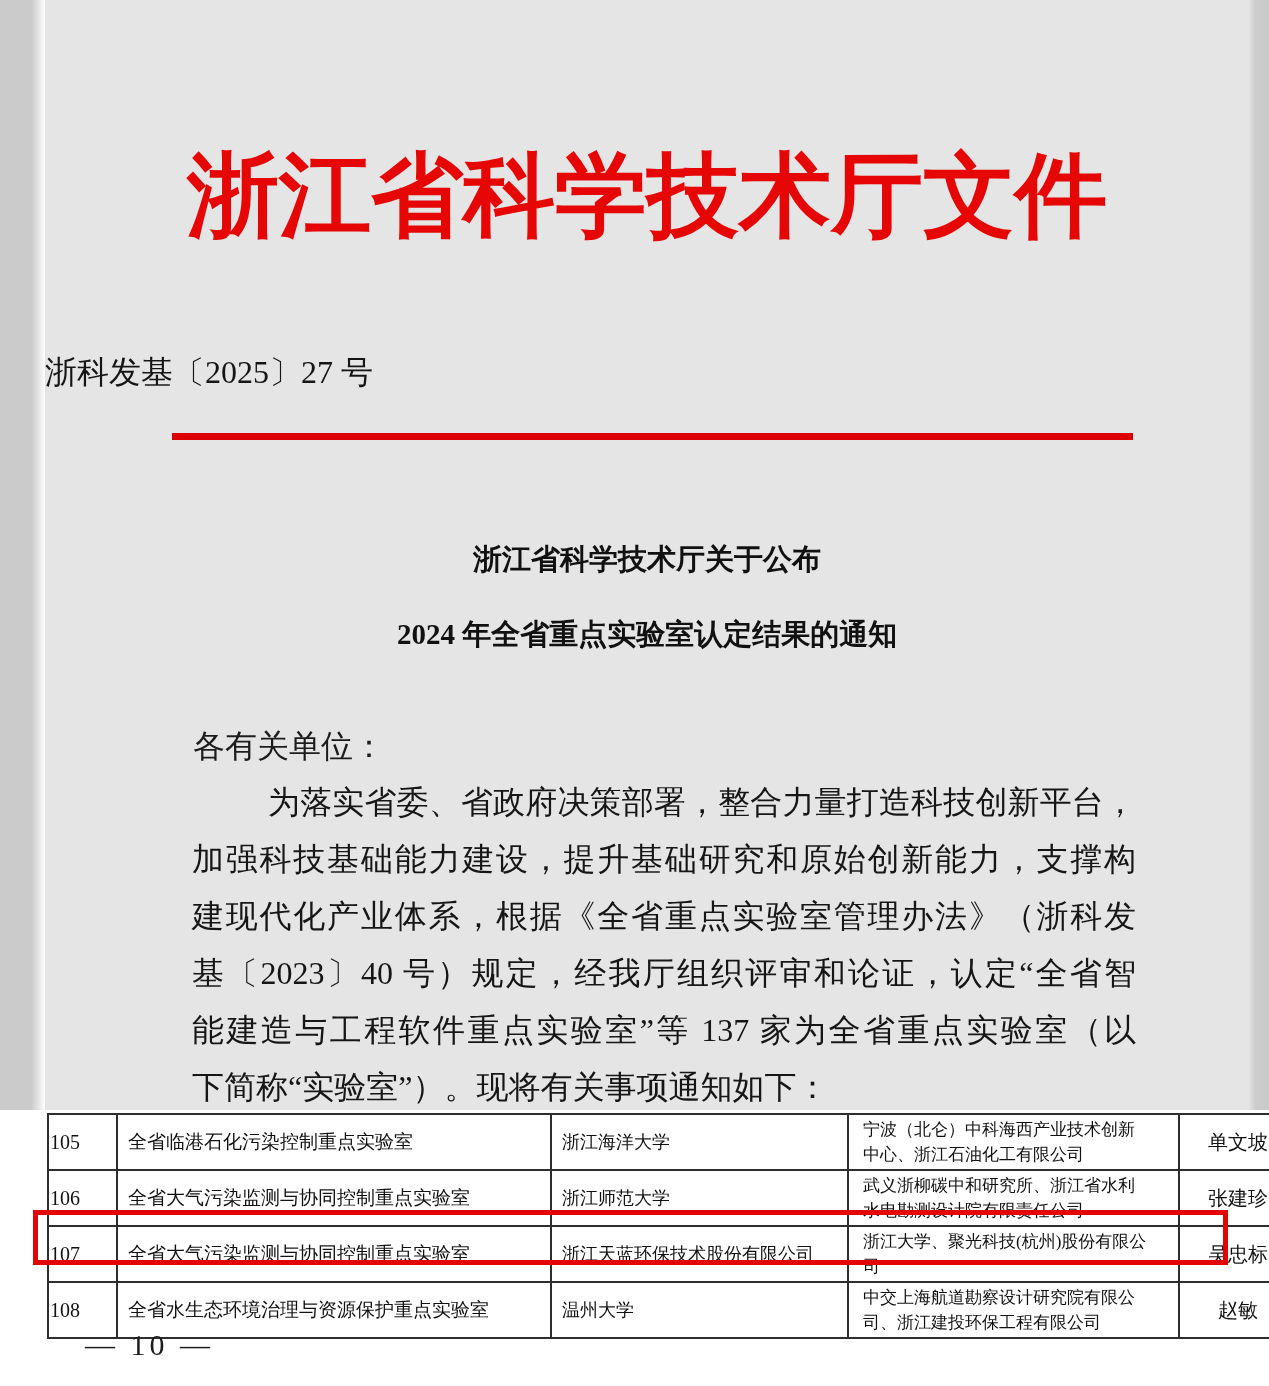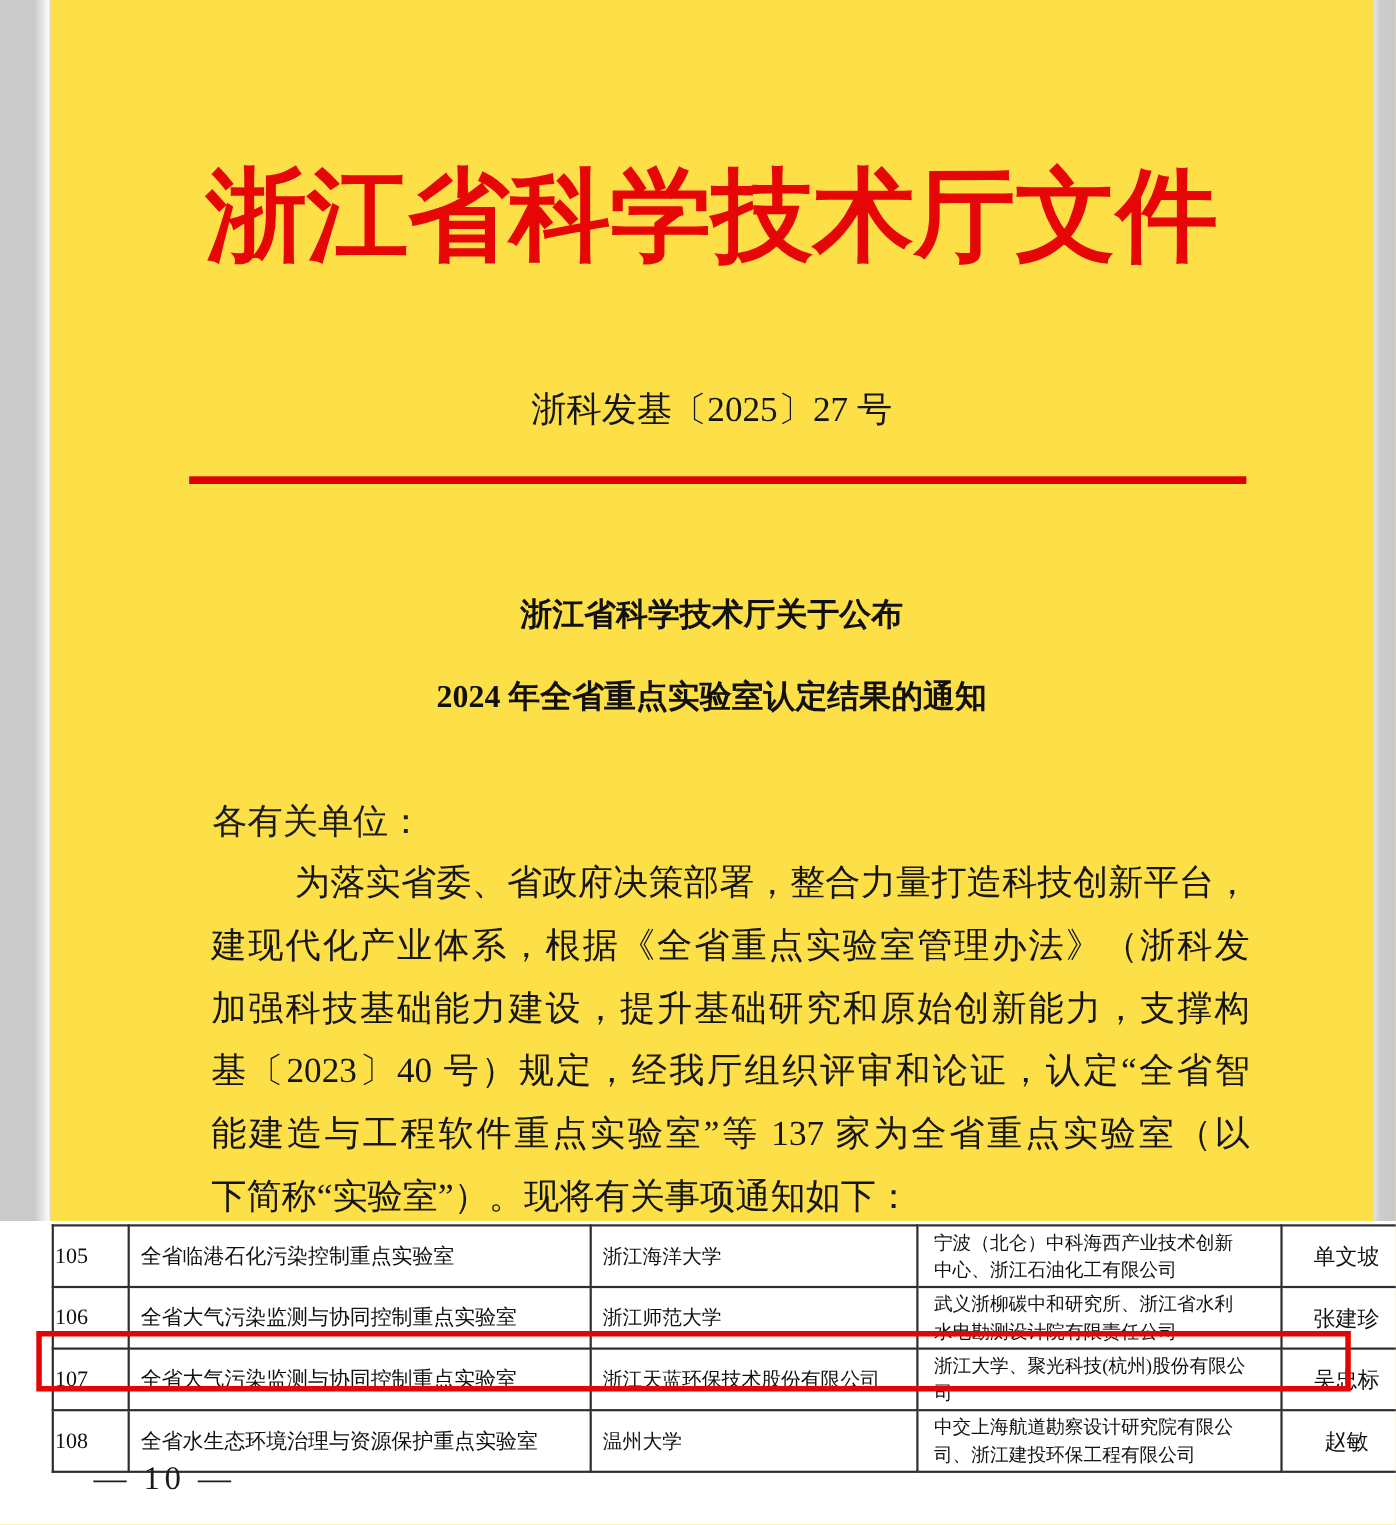--- a/index.html
+++ b/index.html
@@ -1,20 +1,20 @@
 <!DOCTYPE html>
 <html><head>
 <meta charset="utf-8">
 <style>
   html,body{margin:0;padding:0;background:#ffffff;}
   .canvas{
     position:relative;
     width:1269px;height:1386px;
     margin:0 auto;
-    background:#fde047;
+    background:#e5e5e5;
     overflow:hidden;
     font-family:"Liberation Serif","DejaVu Serif",serif;
     color:#1c1c1c;
   }
   
   .margin-left{
     position:absolute;left:0;top:0;width:45px;height:1110px;
     background:linear-gradient(to right,#cbcbcb 0%,#cbcbcb 70%,#e6e6e6 86%,#ffffff 100%);
     border-right:1px solid #e2e2e2;
   }
@@ -25,21 +25,21 @@
   .doc-title{
     position:absolute;left:45px;top:146px;width:1204px;
     text-align:center;
     font-size:92px;line-height:1.1;font-weight:bold;
     color:#e60606;
     letter-spacing:0px;
     white-space:nowrap;
   }
   .doc-number{
     position:absolute;left:45px;top:352px;width:1204px;
-    text-align:center;
+    text-align:left;
     font-size:32px;line-height:1.3;
     color:#151515;
   }
   .red-rule{
     position:absolute;left:172px;top:433px;width:961px;height:7px;
     background:#dd0000;
   }
   .subtitle{
     position:absolute;left:45px;top:522px;width:1204px;
     text-align:center;
@@ -78,21 +78,21 @@
   table.lab-table td{
     border:2px solid #2e2e2e;
     vertical-align:middle;
     overflow:hidden;
   }
   table.lab-table tr:nth-child(1){height:50px;}
   table.lab-table tr:nth-child(2){height:50px;}
   table.lab-table tr:nth-child(3){height:47px;}
   table.lab-table tr:nth-child(4){height:53px;}
   td.num{width:65px;font-size:20px;}
-  td.lab{width:404px;font-size:19px;padding:0 4px 0 10px;white-space:nowrap;}
+  td.lab{width:404px;font-size:19px;padding:0 18px 0 10px;white-space:nowrap;}
   td.org{width:279px;font-size:18px;padding:0 6px 0 10px;white-space:nowrap;}
   td.partners{width:311px;font-size:17px;line-height:25px;padding:2px 4px 2px 14px;white-space:pre-line;font-family:Liberation Serif, serif;}
   td.person{width:114px;text-align:center;font-size:20px;}
   .highlight-box{
     position:absolute;left:33px;top:1210px;width:1195px;height:55px;
     border:5px solid #e30505;
     box-sizing:border-box;
     pointer-events:none;
   }
   .page-number{
@@ -116,22 +116,22 @@
 
   <div class="subtitle">
     <div>浙江省科学技术厅关于公布</div>
     <div>2024 年全省重点实验室认定结果的通知</div>
   </div>
 
   <div class="salutation">各有关单位：</div>
 
   <div class="body-text">
     <span class="bline first">为落实省委、省政府决策部署，整合力量打造科技创新平台，</span>
+    <span class="bline">加强科技基础能力建设，提升基础研究和原始创新能力，支撑构</span>
     <span class="bline">建现代化产业体系，根据《全省重点实验室管理办法》（浙科发</span>
-    <span class="bline">加强科技基础能力建设，提升基础研究和原始创新能力，支撑构</span>
     <span class="bline">基〔2023〕40 号）规定，经我厅组织评审和论证，认定“全省智</span>
     <span class="bline">能建造与工程软件重点实验室”等 137 家为全省重点实验室（以</span>
     <span class="bline last">下简称“实验室”）。现将有关事项通知如下：</span>
   </div>
 
   <div class="table-section"></div>
 
   <table class="lab-table">
     <tbody>
         <tr>

